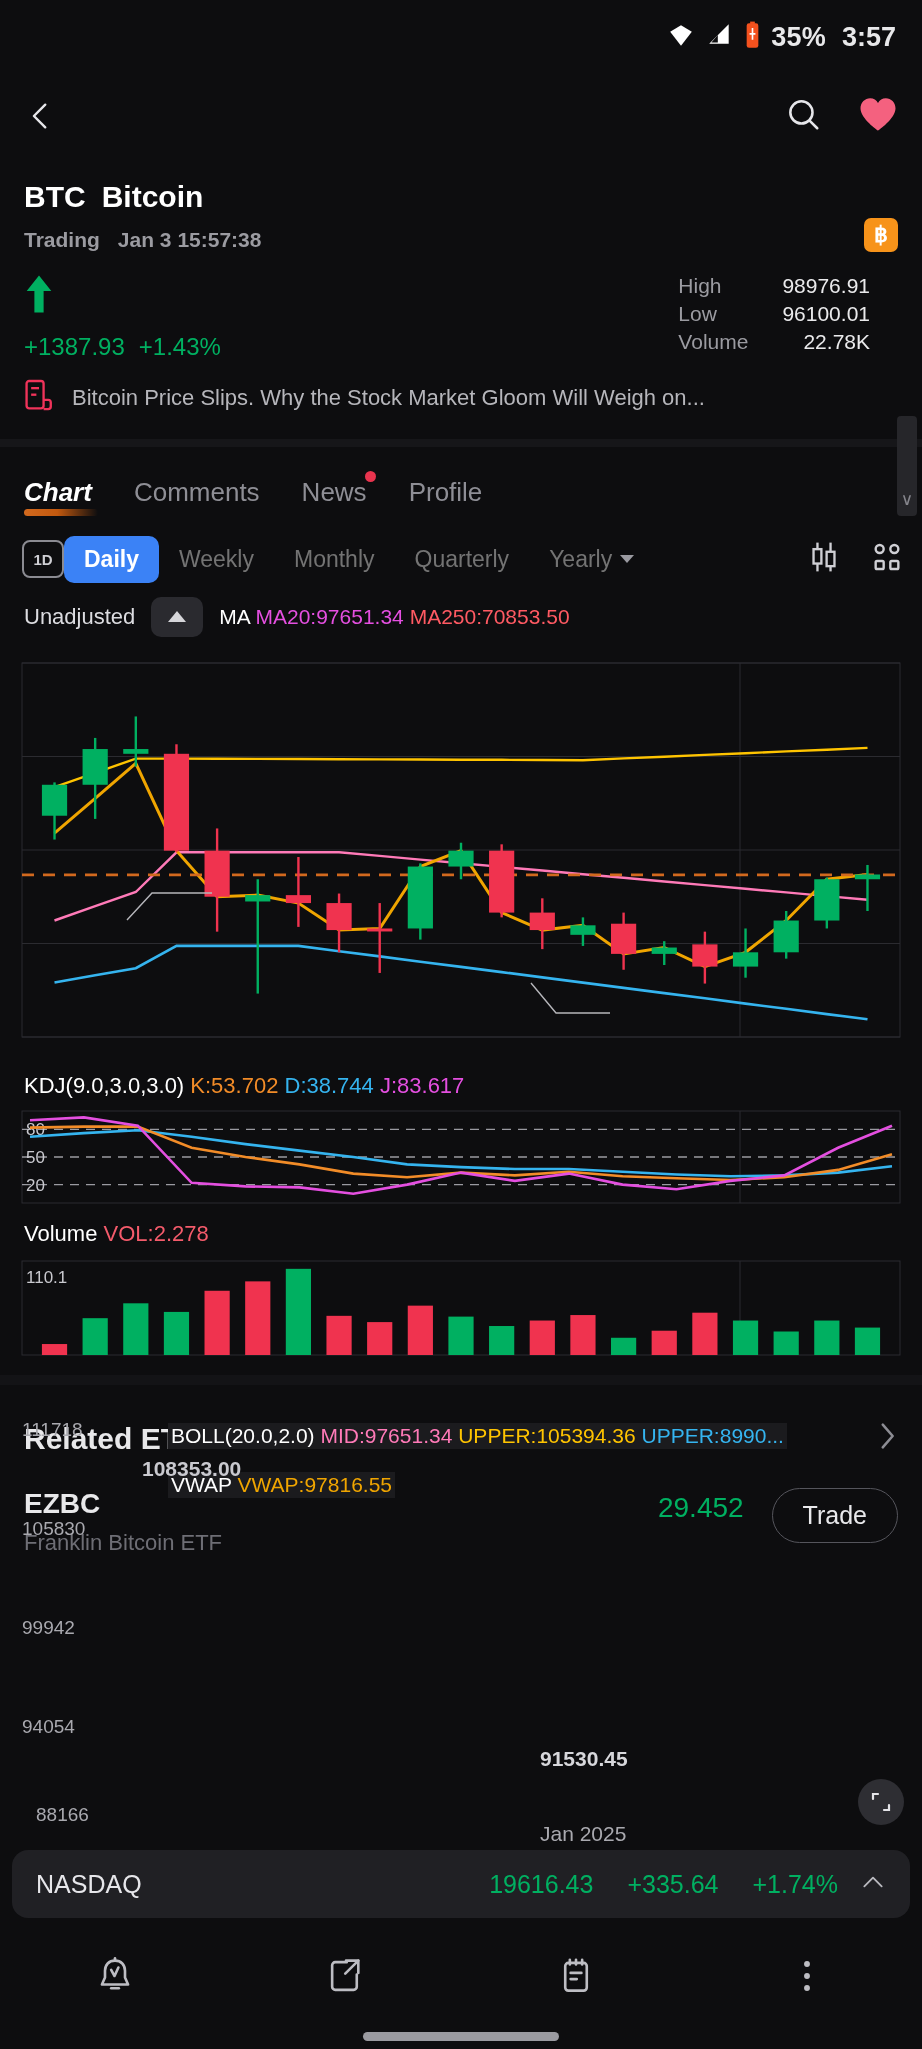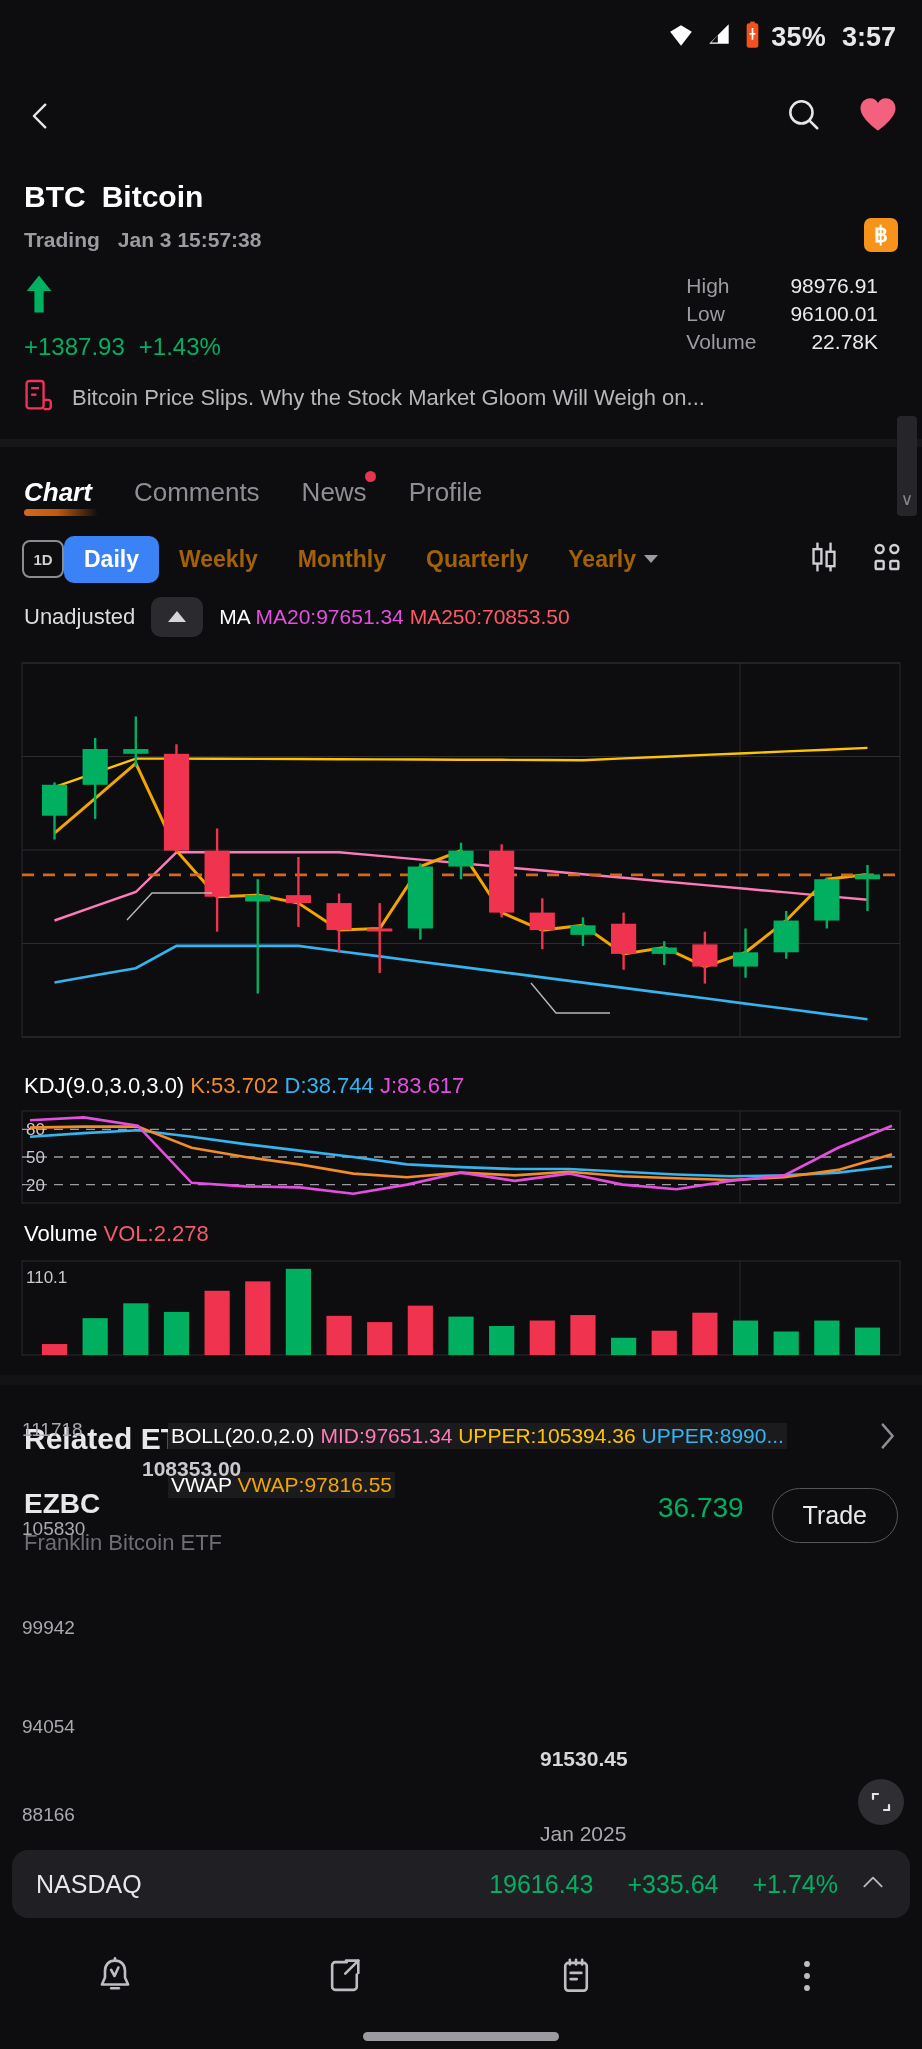--- a/index.html
+++ b/index.html
@@ -13,21 +13,21 @@
   .statusbar{ height:74px; display:flex; align-items:center; justify-content:flex-end;
     padding-right:26px; gap:10px; }
   .statusbar .pct{ font-size:27px; font-weight:700; letter-spacing:.2px;}
   .statusbar .clk{ font-size:27px; font-weight:700; margin-left:6px;}
   .sb-icon{ display:inline-block; }
   
   .navbar{ height:84px; display:flex; align-items:center; padding:0 24px; }
   .nav-right{ margin-left:auto; display:flex; align-items:center; gap:36px; }
   .back-chev{ width:34px; height:34px; }
   
-  .quote{ padding:22px 16px 0 24px; position:relative;}
+  .quote{ padding:22px 24px 0 24px; position:relative;}
   .sym-row{ display:flex; align-items:baseline; gap:16px; }
   .sym{ font-size:30px; font-weight:700; color:#ffffff;}
   .name{ font-size:30px; font-weight:700; color:#ffffff;}
   .trade-row{ display:flex; align-items:center; gap:18px; margin-top:14px;font-weight:bold; }
   .trade-row span{ font-size:21px; color:#9b9ba1;}
   .logo-badge{ position:absolute; right:24px; top:60px; width:34px;height:34px;
     background:#f7931a; border-radius:7px; display:flex;align-items:center;justify-content:center;
     font-size:22px; font-weight:700; color:#fff; font-family:"Liberation Serif",serif;}
   .price-block{ display:flex; align-items:flex-start; margin-top:14px;}
   .price-left{ flex:0 0 auto;}
@@ -49,21 +49,21 @@
   .tab{ font-size:26px; color:#8e8e95; position:relative; padding-bottom:12px;}
   .tab.active{ color:#ffffff; font-weight:700; font-style:italic; }
   .tab.active .uline{ position:absolute; left:0; bottom:4px; width:74px; height:7px;
     border-radius:4px; background:linear-gradient(90deg,#d2691e 0%, #c2590f 45%, rgba(160,70,10,0) 100%);}
   .dot{ position:absolute; width:11px;height:11px;border-radius:50%;background:#e8344e;
      right:-9px; top:-6px;}
   
   .periodbar{ display:flex; align-items:center; gap:0px; padding:16px 13px 8px 22px;}
   .chip1d{ width:42px;height:38px;border:2px solid #8b8b92;border-radius:8px;
     display:flex;align-items:center;justify-content:center;font-size:15px;color:#cfcfd4;font-weight:700;}
-  .per{ font-size:23px; color:#a16207; padding:10px 20px; border-radius:10px; white-space:nowrap;font-weight:bold;}
+  .per{ font-size:23px; color:#737373; padding:10px 20px; border-radius:10px; white-space:nowrap;}
   .per.sel{ background:#3b82f6; color:#ffffff; font-weight:700;}
   .per.drop{ display:flex;align-items:center;gap:8px;}
   .caret{ width:0;height:0;border-left:7px solid transparent;border-right:7px solid transparent;
      border-top:8px solid #9a9aa1;}
   .pb-icons{ margin-left:auto; display:flex; align-items:center; gap:32px; padding-right:6px;}
   
   .chartwrap{ position:relative; }
   .adjrow{ display:flex; align-items:center; gap:16px; padding:6px 24px 8px 24px; flex-wrap:nowrap;}
   .adjrow .unadj{ font-size:22px; color:#dcdce0;}
   .upbtn{ width:52px;height:40px;background:#2a2a2f;border-radius:10px;
@@ -336,21 +336,21 @@
 
   <div class="overlay-lbl" style="left:168px; top:881px;">
     <span style="color:#fff">VWAP</span>
     <span class="c-vwap">VWAP:97816.55</span>
   </div>
 
   <div class="axis-lbl" style="left:22px; top:828px;">111718</div>
   <div class="axis-lbl" style="left:22px; top:927px;">105830</div>
   <div class="axis-lbl" style="left:22px; top:1026px;">99942</div>
   <div class="axis-lbl" style="left:22px; top:1125px;">94054</div>
-  <div class="axis-lbl" style="left:22px; top:1213px;">88166</div>
+  <div class="axis-lbl" style="left:36px; top:1213px;">88166</div>
 
   <div class="annot" style="left:142px; top:866px; color:#c9c9cf;">108353.00</div>
   <div class="annot" style="left:540px; top:1156px;">91530.45</div>
   <div class="datelbl" style="left:540px; top:1231px;">Jan 2025</div>
 
   <div class="fsbtn">
     <svg width="24" height="24" viewBox="0 0 24 24" fill="none" stroke="#e4e4e8" stroke-width="2.2" stroke-linecap="round">
         <polyline points="4 9 4 4 9 4"></polyline>
         <polyline points="20 15 20 20 15 20"></polyline>
       </svg>
@@ -416,21 +416,21 @@
     <svg width="22" height="34" viewBox="0 0 14 24" fill="none" stroke="#8c8c93" stroke-width="1.8" stroke-linecap="round" stroke-linejoin="round">
         <polyline points="4 4 11 12 4 20"></polyline>
       </svg>
   </span>
 </div>
 <div class="etfrow">
   <div>
     <div class="etf-sym">EZBC</div>
     <div class="etf-name">Franklin Bitcoin ETF</div>
   </div>
-  <div class="etf-px">36.739</div>
+  <div class="etf-px">29.452</div>
   <div class="trade-btn">Trade</div>
 </div>
 
 <div class="indexbar">
   <span class="idx-name">NASDAQ</span>
   <span class="idx-vals">
     <span>19616.43</span>
     <span>+335.64</span>
     <span>+1.74%</span>
   </span>

